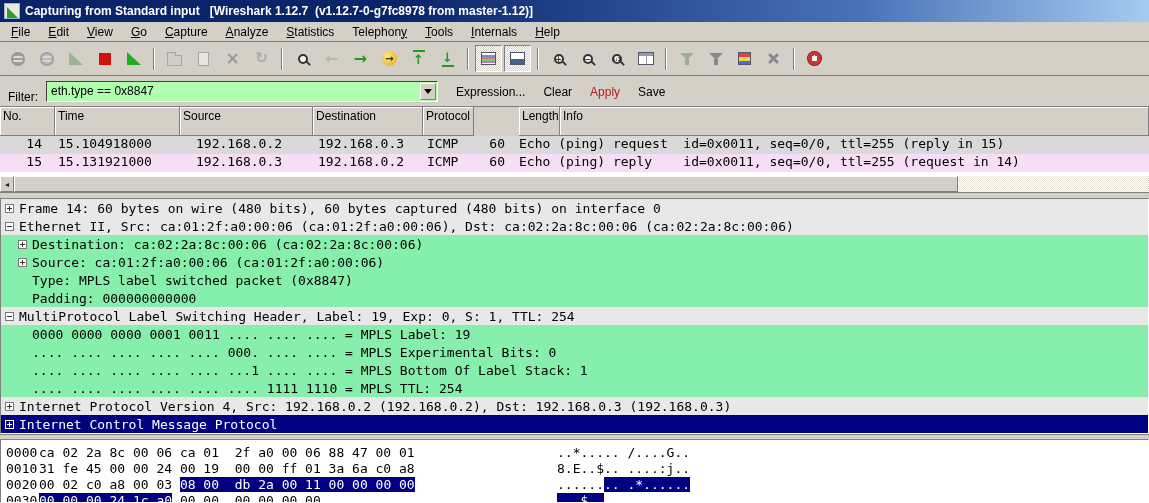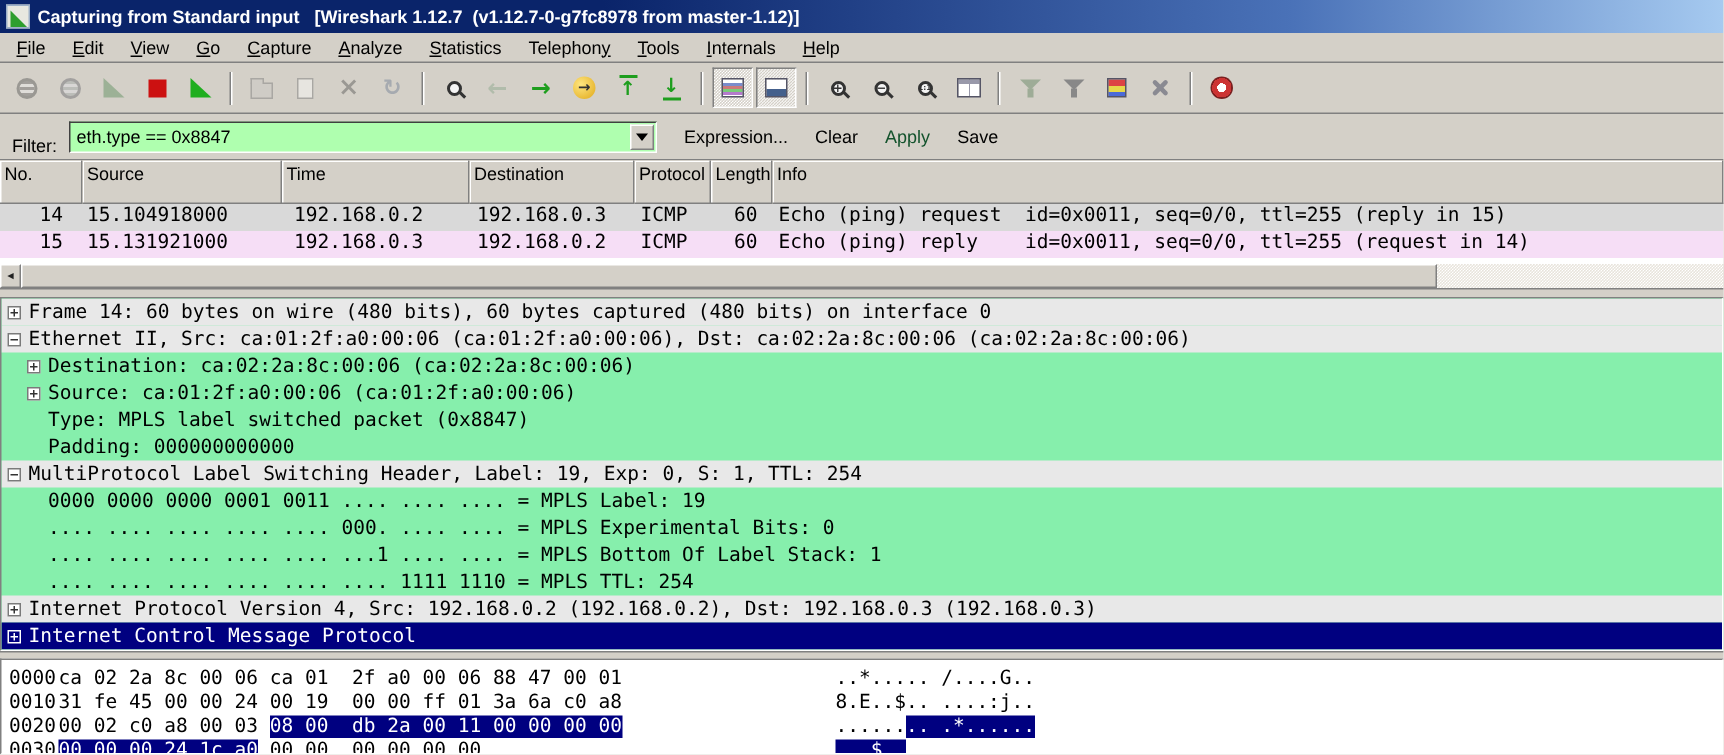--- a/index.html
+++ b/index.html
@@ -78,21 +78,21 @@
                border-bottom:1px solid #808080; padding-left:8px; }
   .filter-label { font-size:12px; margin-right:8px;margin-top:12px; }
   .filter-input { width:392px; height:21px; background:#afffaf; border:1px solid;
                   border-color:#404040 #fff #fff #404040; display:flex; align-items:center; position:relative; }
   .filter-value { font-size:12px; padding-left:4px; flex:1; white-space:pre; }
   .combo-btn { width:16px; height:17px; margin-right:1px; background:#d4d0c8; border:1px solid;
                border-color:#fff #808080 #808080 #fff; display:flex; align-items:center; justify-content:center; }
   .combo-arrow { width:0; height:0; border-left:4px solid transparent; border-right:4px solid transparent;
                  border-top:5px solid #000; }
   .fbtn { font-size:12px; margin-left:18px; color:#000; cursor:default; }
-  .fbtn.disabled { color:#14532d; }
+  .fbtn.disabled { color:#b91c1c; }
 
   
   .packet-list { flex:0 0 75px; display:flex; flex-direction:column; background:#fff; }
   .pl-header { height:29px; display:flex; background:#d4d0c8; }
   .pl-hcell { font-size:12px; padding:2px 0 0 3px; background:#d4d0c8; border-right:1px solid #808080;
               border-bottom:1px solid #808080; box-shadow:inset 1px 1px 0 #fff; white-space:pre; overflow:hidden; }
   .pl-row { height:18px; display:flex; font:13px "DejaVu Sans Mono", monospace; color:#000; }
   .pl-cell { white-space:pre; overflow:hidden; flex-shrink:0; }
   .pl-empty { flex:0 0 4px; background:#fff; }
   .hscroll { height:16px; flex:0 0 16px; display:flex; background:#d4d0c8; }
@@ -309,25 +309,25 @@
       <span class="combo-btn">
         <span class="combo-arrow"></span>
       </span>
     </div>
     <span id="filter-buttons"><span class="fbtn">Expression...</span><span class="fbtn">Clear</span><span class="fbtn disabled">Apply</span><span class="fbtn">Save</span></span>
   </div>
 
   <div class="packet-list">
     <div class="pl-header" id="pl-header">
         <div class="pl-hcell" style="width: 55px; flex: 0 0 55px;">No.</div>
+        <div class="pl-hcell" style="width: 125px; flex: 0 0 125px;">Time</div>
         <div class="pl-hcell" style="width: 133px; flex: 0 0 133px;">Source</div>
-        <div class="pl-hcell" style="width: 125px; flex: 0 0 125px;">Time</div>
         <div class="pl-hcell" style="width: 110px; flex: 0 0 110px;">Destination</div>
         <div class="pl-hcell" style="width: 51px; flex: 0 0 51px;">Protocol</div>
-        <div class="pl-hcell" style="width: 41px; flex: 0 0 41px;">Length</div>
+        <div class="pl-hcell" style="width: 41px; flex: 0 0 41px; margin-left: 45px;">Length</div>
         <div class="pl-hcell" style="flex: 1 1 0%;">Info</div>
       </div>
     <div id="pl-rows">
         <div class="pl-row" style="background: rgb(217, 217, 217);">
           <div class="pl-cell" style="width: 55px; flex: 0 0 55px; text-align: right; padding-right: 13px;">14</div>
           <div class="pl-cell" style="width: 125px; flex: 0 0 125px; padding-left: 3px;">15.104918000</div>
           <div class="pl-cell" style="width: 133px; flex: 0 0 133px; padding-left: 16px;">192.168.0.2</div>
           <div class="pl-cell" style="width: 110px; flex: 0 0 110px; padding-left: 5px;">192.168.0.3</div>
           <div class="pl-cell" style="width: 51px; flex: 0 0 51px; padding-left: 4px;">ICMP</div>
           <div class="pl-cell" style="width: 41px; flex: 0 0 41px; text-align: right; padding-right: 10px;">60</div>

